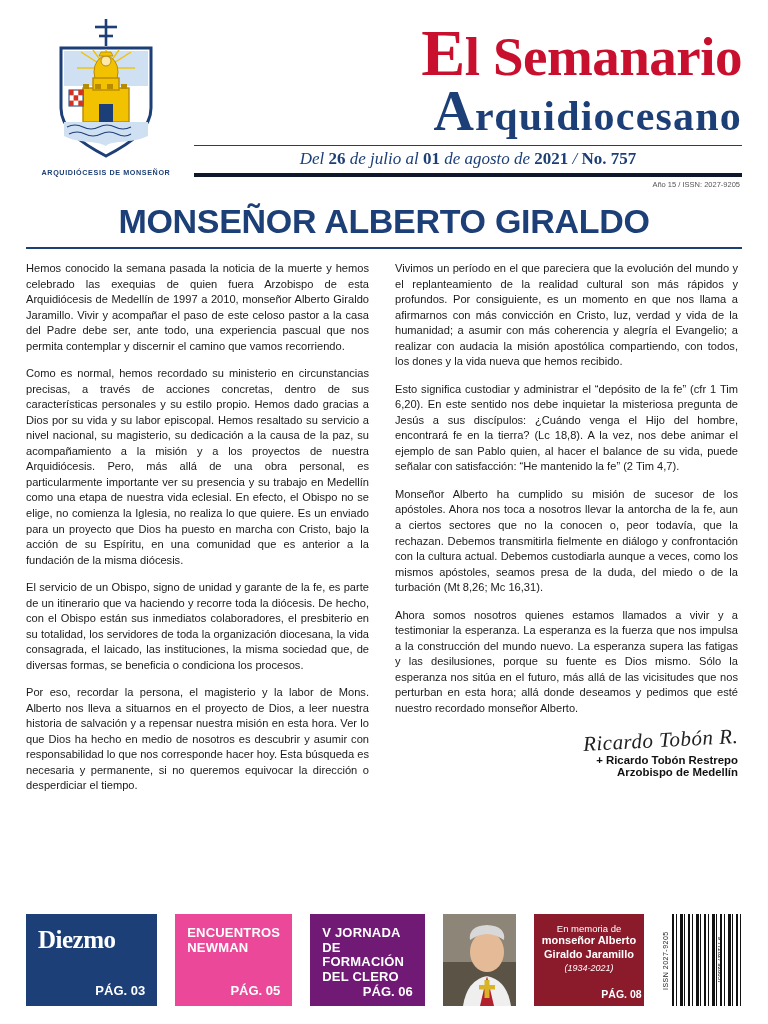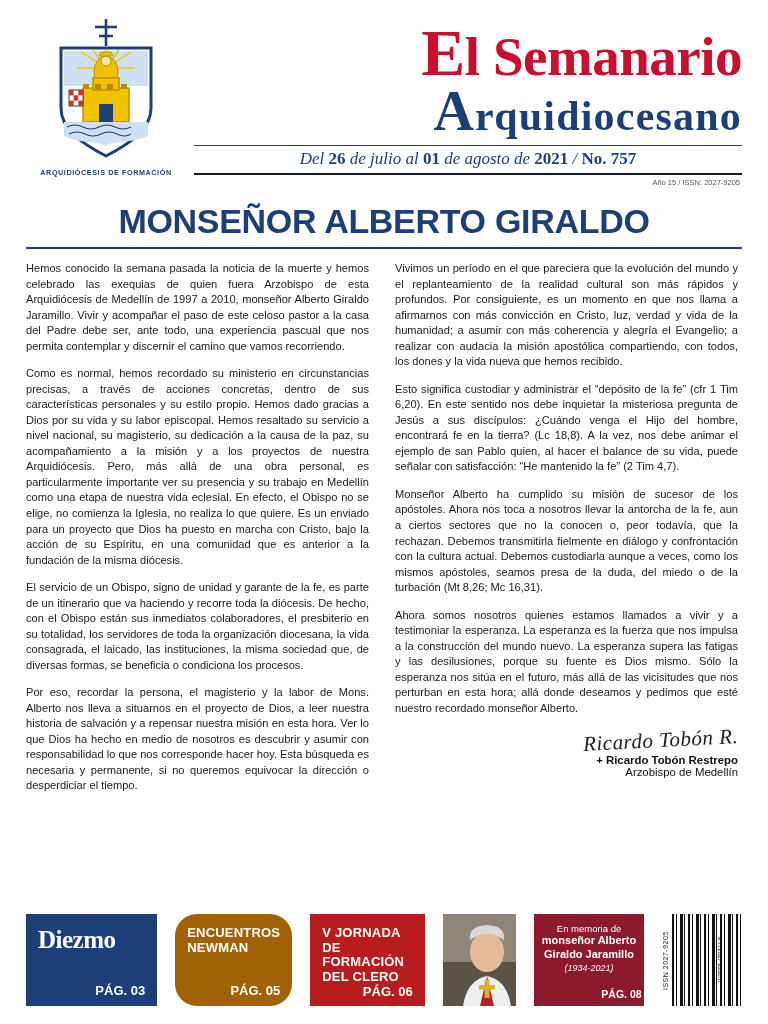--- a/index.html
+++ b/index.html
@@ -63,21 +63,21 @@
     line-height: 1.0;
     color: #1d3f77;
     letter-spacing: 1.2px;
     margin-top: -2px;
     white-space: nowrap;
   }
   .t-line2 .big { font-size: 56px; }
   .daterule {
     margin-top: 6px;
     border-top: 1px solid #1d3f77;
-    border-bottom: 2px solid #0f172a;
+    border-bottom: 4px solid #0f172a;
     padding: 3px 0 4px 0;
   }
   .dateline {
     font-family: "Liberation Serif", serif;
     font-size: 17px;
     color: #1d3f77;
     font-style: italic;
     text-align: center;
   }
   .dateline b { font-style: normal; font-weight: bold; }
@@ -137,21 +137,21 @@
     margin-bottom: 1px;
     letter-spacing: 0.5px;
   }
   .sig-name {
     font-size: 11.4px;
     font-weight: bold;
     color: #111;
   }
   .sig-role {
     font-size: 11.4px;
-    font-weight: normal;
+    font-weight: bold;
     color: #111;
   }
 
   
   .footer {
     position: absolute;
     left: 0; bottom: 0;
     width: 768px;
     height: 128px;
     display: flex;
@@ -178,22 +178,22 @@
     font-size: 13px;
     font-weight: bold;
     text-align: right;
   }
   .fbox-diezmo { width: 152px; background: #1d3f77; }
   .fbox-diezmo .ftitle {
     font-family: "Liberation Serif", serif;
     font-size: 25px;
     letter-spacing: -0.5px;
   }
-  .fbox-newman { width: 132px; background: #a16207; border-radius: 22px; }
-  .fbox-clero { width: 132px; background: #b91c1c; }
+  .fbox-newman { width: 132px; background: #ec4899; }
+  .fbox-clero { width: 132px; background: #701a75; }
 
   .fphoto {
     width: 88px; height: 92px;
     position: relative;
     overflow: hidden;
     background: #6b6258;
   }
   .fmemoria {
     width: 128px; height: 92px;
     background: #8b1a2b;
@@ -296,21 +296,21 @@
           <rect x="28" y="84.6" width="4.6" height="5.3"></rect>
             <rect x="37.3" y="84.6" width="4.6" height="5.3"></rect>
         </g>
 
         <path d="M23 106 H107 V120 C90 128 70 124 65 130 C55 124 38 128 23 120 Z" fill="#cfe0f2"></path>
         <g stroke="#1d3f77" stroke-width="1.1" fill="none">
           <path d="M26 111 q8 -4 16 0 t16 0 t16 0 t16 0"></path>
           <path d="M28 118 q8 -4 16 0 t16 0 t16 0 t14 0"></path>
         </g>
       </svg>
-      <div class="crest-caption">ARQUIDIÓCESIS DE FORMACIÓN</div>
+      <div class="crest-caption">ARQUIDIÓCESIS DE MONSEÑOR</div>
     </div>
 
     <div class="title-block">
       <div class="t-line1"><span class="big">E</span><span>l Semanario</span></div>
       <div class="t-line2"><span class="big">A</span><span>rquidiocesano</span></div>
       <div class="daterule">
         <div class="dateline"><span>Del </span><b>26</b><span> de julio al </span><b>01</b><span> de agosto de </span><b>2021</b><span> / </span><b>No. 757</b></div>
       </div>
       <div class="issn">Año 15 / ISSN: 2027-9205</div>
     </div>

